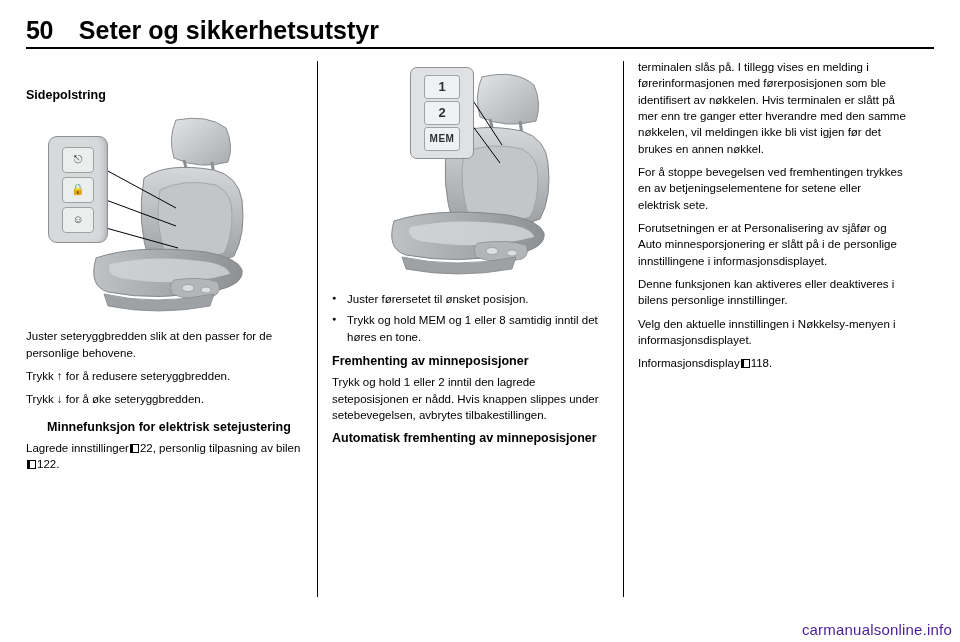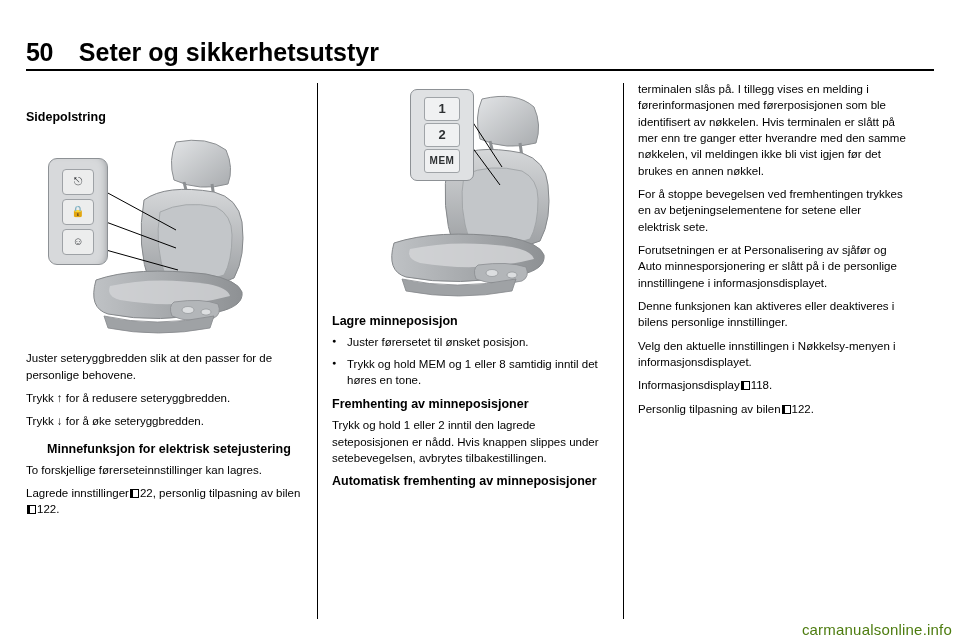--- a/index.html
+++ b/index.html
@@ -17,21 +17,21 @@
     box-sizing:border-box;
   }
   .header{
     display:flex;align-items:flex-end;
     font-weight:bold;
     border-bottom:2px solid #000;
     padding-bottom:4px;
   }
   .header .pageno{
     font-size:25px;letter-spacing:-0.5px;
-    margin-right:26px;line-height:1;margin-top:22px;
+    margin-right:26px;line-height:1;
   }
   .header .chapter{
     font-size:25px;line-height:1;
   }
   .cols{
     display:flex;
     margin-top:10px;
     height:565px;
   }
   .col{
@@ -128,21 +128,21 @@
     font-size:13px;font-weight:bold;color:#2e3133;
   }
   .memmod .m1{top:7px;}
   .memmod .m2{top:33px;}
   .memmod .m3{top:59px;font-size:10px;letter-spacing:0.5px;text-align:center;}
 
   .watermark{
     position:absolute;
     right:8px;bottom:4px;
     font-size:15px;
-    color:#4d7c0f;
+    color:#4c1d95;
     letter-spacing:0.2px;
   }
 </style>
 </head>
 <body>
 
 <div class="page">
 
   <div class="header">
     <div class="pageno">50</div>
@@ -200,21 +200,20 @@
           <div class="btn b2">🔒</div>
           <div class="btn b3">☺</div>
         </div>
       </div>
 
       <p>Juster seteryggbredden slik at den passer for de personlige behovene.</p>
       <p>Trykk ↑ for å redusere seteryggbredden.</p>
       <p>Trykk ↓ for å øke seteryggbredden.</p>
 
       <h3 class="spaced">Minnefunksjon for elektrisk setejustering</h3>
-      <p>To forskjellige førerseteinnstillinger kan lagres.</p>
       <p>
         <span>Lagrede innstillinger</span><span class="bookicon"></span><span>22</span><span>, personlig tilpasning av bilen</span><span class="bookicon"></span><span>122</span><span>.</span>
       </p>
     </div>
 
     <div class="divider"></div>
 
     <div class="col c2">
 
       <div class="fig fig2">
@@ -253,21 +252,20 @@
           <line x1="140" y1="66" x2="168" y2="104" stroke="#000" stroke-width="1"></line>
         </svg>
 
         <div class="memmod">
           <div class="mb m1">1</div>
           <div class="mb m2">2</div>
           <div class="mb m3">MEM</div>
         </div>
       </div>
 
-      <h3>Lagre minneposisjon</h3>
       <ul class="bullets">
         <li>Juster førersetet til ønsket posisjon.</li>
         <li>Trykk og hold MEM og 1 eller 8 samtidig inntil det høres en tone.</li>
       </ul>
 
       <h3>Fremhenting av minneposisjoner</h3>
       <p>Trykk og hold 1 eller 2 inntil den lagrede seteposisjonen er nådd. Hvis knappen slippes under setebevegelsen, avbrytes tilbakestillingen.</p>
 
       <h3>Automatisk fremhenting av minneposisjoner</h3>
     </div>
@@ -276,21 +274,18 @@
 
     <div class="col c3">
       <p>terminalen slås på. I tillegg vises en melding i førerinformasjonen med førerposisjonen som ble identifisert av nøkkelen. Hvis terminalen er slått på mer enn tre ganger etter hverandre med den samme nøkkelen, vil meldingen ikke bli vist igjen før det brukes en annen nøkkel.</p>
       <p>For å stoppe bevegelsen ved fremhentingen trykkes en av betjeningselementene for setene eller elektrisk sete.</p>
       <p>Forutsetningen er at Personalisering av sjåfør og Auto minnesporsjonering er slått på i de personlige innstillingene i informasjonsdisplayet.</p>
       <p>Denne funksjonen kan aktiveres eller deaktiveres i bilens personlige innstillinger.</p>
       <p>Velg den aktuelle innstillingen i Nøkkelsy-menyen i informasjonsdisplayet.</p>
       <p>
         <span>Informasjonsdisplay</span><span class="bookicon"></span><span>118</span><span>.</span>
       </p>
-      <p>
-        <span>Personlig tilpasning av bilen</span><span class="bookicon"></span><span>122</span><span>.</span>
-      </p>
     </div>
 
   </div>
 
   <div class="watermark">carmanualsonline.info</div>
 </div>
 
 </body></html>

